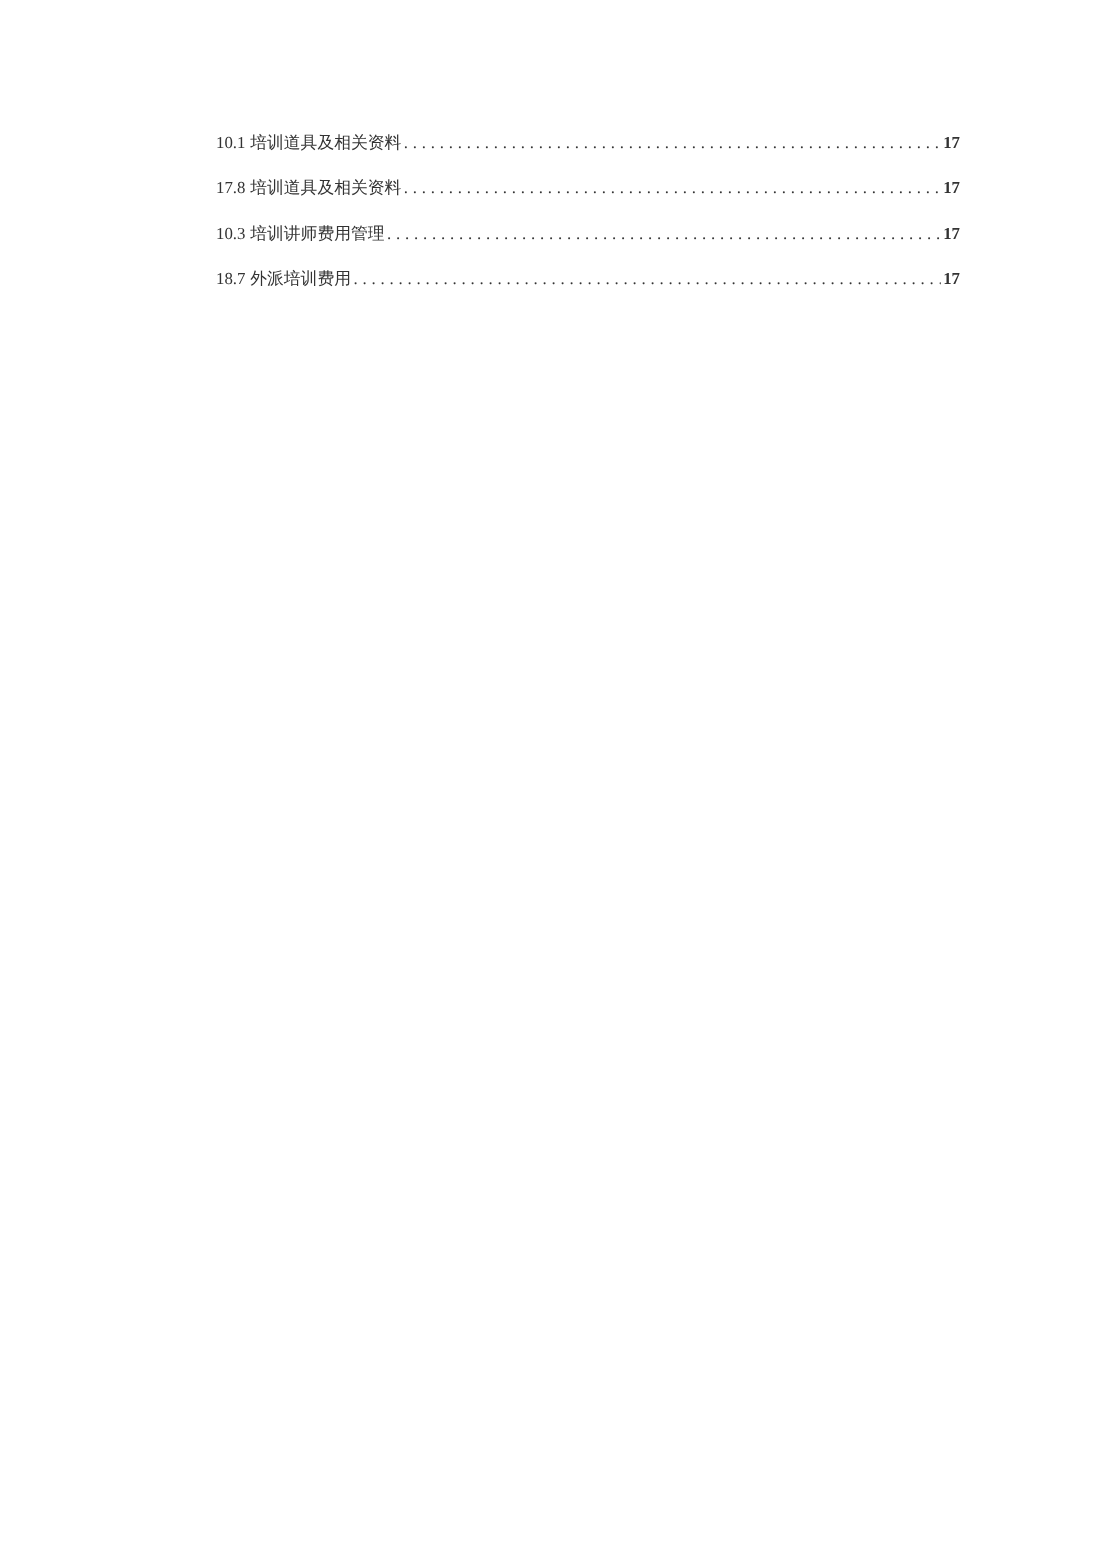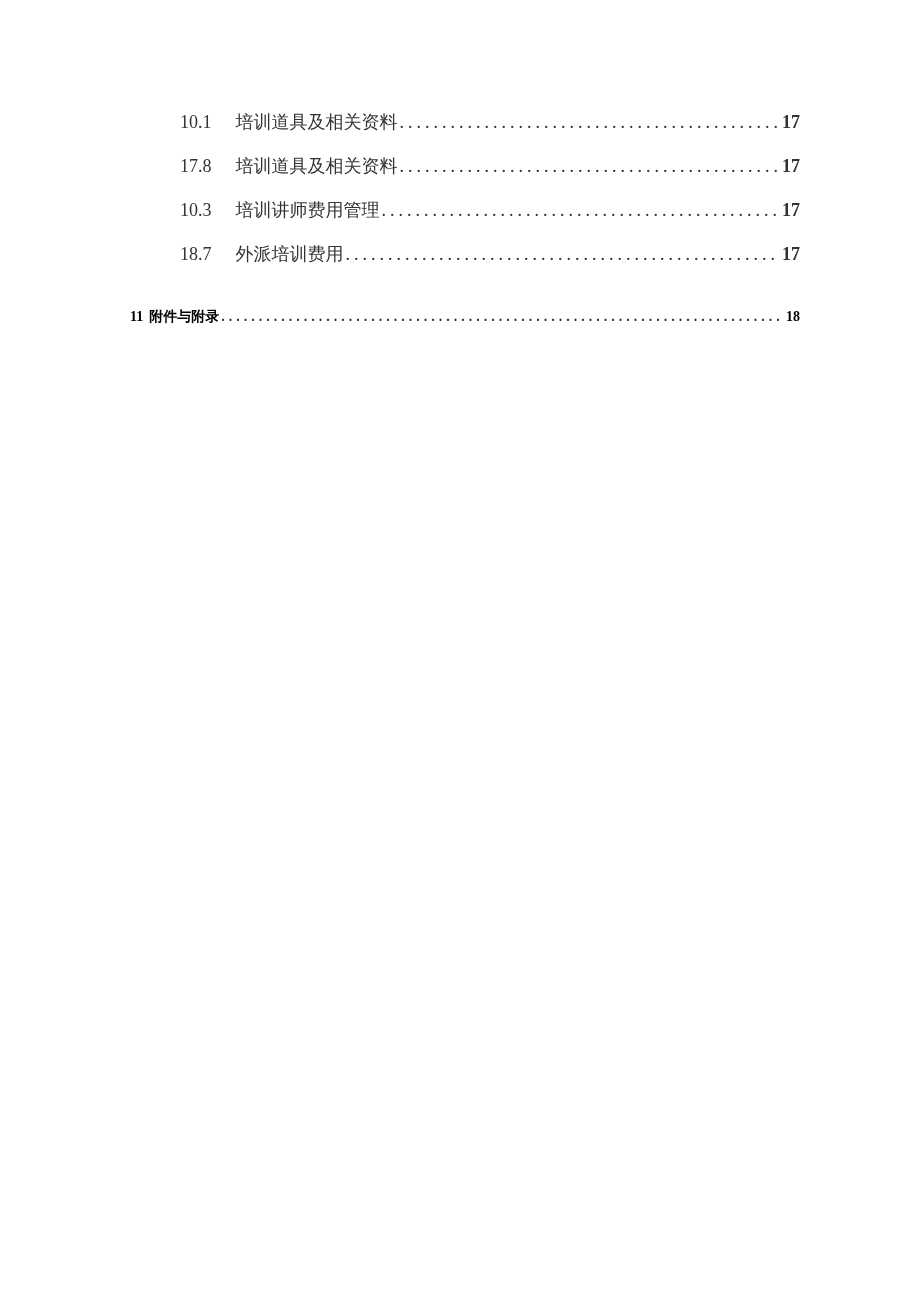--- a/index.html
+++ b/index.html
@@ -14,38 +14,38 @@
       font-family: "SimSun", "宋体", serif;
       padding-top: 110px;
       padding-left: 130px;
       padding-right: 120px;
     }
     .toc-sub-item {
       display: flex;
       align-items: baseline;
       margin-bottom: 20px;
       margin-left: 50px;
-      font-size: 18px;
+      font-size: 14px;
       color: #333;
     }
     .toc-main-item {
       display: flex;
       align-items: baseline;
       margin-top: 42px;
       margin-bottom: 20px;
       font-size: 14px;
       font-weight: bold;
       color: #000;
     }
     .toc-number {
       white-space: nowrap;
     }
     .toc-title {
       white-space: nowrap;
-      margin-left: 24px;
+      margin-left: 4px;
     }
     .toc-main-item .toc-title {
       margin-left: 6px;
     }
     .toc-dots {
       flex: 1;
       overflow: hidden;
       white-space: nowrap;
       letter-spacing: 4px;
       color: #333;
@@ -88,20 +88,14 @@
     <span class="toc-page">17</span>
   </div>
 
   <div class="toc-sub-item">
     <span class="toc-number">18.7</span>
     <span class="toc-title">外派培训费用</span>
     <span class="toc-dots"></span>
     <span class="toc-page">17</span>
   </div>
 
-  <div class="toc-main-item">
-    <span class="toc-number">11</span>
-    <span class="toc-title">附件与附录</span>
-    <span class="toc-dots"></span>
-    <span class="toc-page">18</span>
-  </div>
 
 </div>
 
 </body></html>

